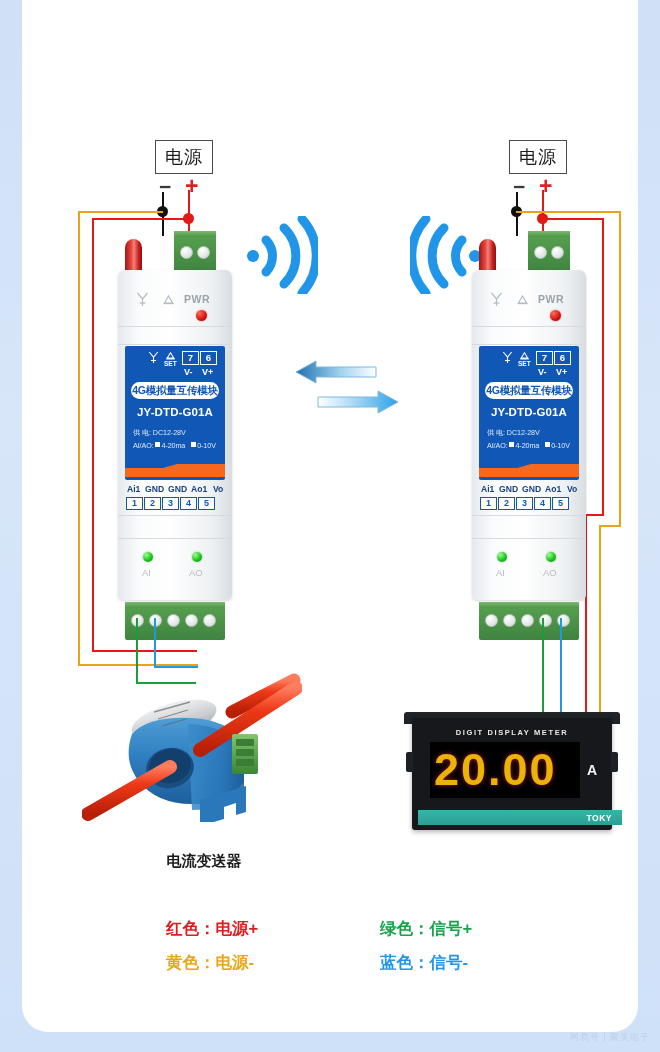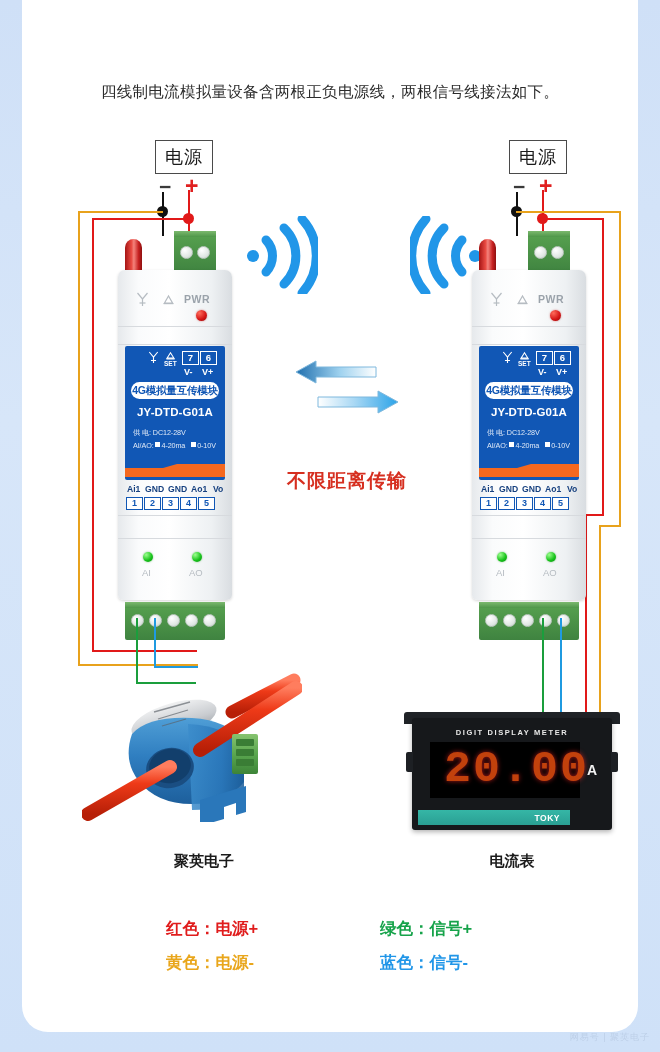--- a/index.html
+++ b/index.html
@@ -101,40 +101,39 @@
   
   .g4{position:absolute;text-align:center;font-size:33px;font-weight:bold;color:#d62f20;letter-spacing:.5px;}
   .g4sub{position:absolute;text-align:center;font-size:19px;font-weight:bold;color:#d62f20;letter-spacing:1px;}
   
   .ct-wrap{position:absolute;}
   
   .meter{position:absolute;background:#16181b;border-radius:3px;box-shadow:0 2px 5px rgba(0,0,0,.3);}
   .meter-top{position:absolute;background:#202327;border-radius:3px 3px 0 0;}
   .meter-txt{position:absolute;width:100%;text-align:center;color:#e8e8e8;font-size:7.5px;letter-spacing:1.6px;font-weight:bold;}
   .lcd{position:absolute;background:#000;}
-  .seg{font-family:Liberation Mono, monospace;color:#c2410c;font-weight:bold;
-       letter-spacing:2px;text-shadow:0 0 5px rgba(255,40,40,.65);margin-left:10px;}
+  .seg{font-family:Liberation Sans, sans-serif;color:#eab308;font-weight:bold;
+       letter-spacing:2px;text-shadow:0 0 5px rgba(255,40,40,.65);}
   .unit-a{position:absolute;color:#f2f2f2;font-size:14px;font-weight:bold;}
   .brandband{position:absolute;background:linear-gradient(180deg,#35b6a6,#2a9f93);}
   .brand{position:absolute;color:#ffffff;font-size:8.5px;font-weight:bold;letter-spacing:.5px;}
   .caption{position:absolute;width:200px;text-align:center;font-size:15px;color:#1b1b1b;font-weight:bold;}
   
   .lg{position:absolute;font-size:16.5px;font-weight:bold;white-space:nowrap;}
   .lg-red{color:#e01c1c;}
   .lg-yel{color:#e9a61b;}
   .lg-grn{color:#16a34a;}
   .lg-blu{color:#2196e8;}
   .watermark{position:absolute;right:10px;bottom:8px;font-size:9px;color:#b7c9e2;opacity:.75;letter-spacing:1px;}
 </style>
 </head>
 <body>
 
 <div class="card">
 
-  <div class="subtitle">四线制电流模拟量设备含两根正负电源线，两根信号线接法如下。</div>
 
   <div class="pwrbox" style="left:133px;top:140px;">电源</div>
   <div class="signs" style="left:133px;top:180px;">
     <span class="sign-minus">−</span>
     <span class="sign-plus">+</span>
   </div>
 
   <div class="w wv blk" style="left:140px;top:192px;height:44px;"></div>
   <div class="dot blk" style="left:135px;top:206px;width:11px;height:11px;"></div>
 
@@ -296,21 +295,21 @@
 
       <g transform="translate(150,62)">
         <rect x="0" y="0" width="26" height="40" rx="2" fill="url(#greenterm)"></rect>
         <rect x="4" y="5" width="18" height="7" rx="1" fill="#3a7d35"></rect>
         <rect x="4" y="15" width="18" height="7" rx="1" fill="#3a7d35"></rect>
         <rect x="4" y="25" width="18" height="7" rx="1" fill="#3a7d35"></rect>
       </g>
     </svg>
   </div>
 
-  <div class="caption" style="left:82px;top:852px;">聚英电子</div>
+  <div class="caption" style="left:82px;top:852px;">电流变送器</div>
 
   <svg class="wifi" style="left:222px;top:216px;" width="74" height="78" viewBox="0 0 74 78">
     <circle cx="9" cy="40" r="6" fill="#2196e8"></circle>
     <path d="M22 24 a23 23 0 0 1 0 32" stroke="#2196e8" stroke-width="9" fill="none" stroke-linecap="round"></path>
     <path d="M40 12 a39 39 0 0 1 0 56" stroke="#2196e8" stroke-width="9" fill="none" stroke-linecap="round"></path>
     <path d="M58 3 a55 55 0 0 1 0 74" stroke="#2196e8" stroke-width="9" fill="none" stroke-linecap="round"></path>
   </svg>
 
   <svg class="wifi" style="left:388px;top:216px;" width="74" height="78" viewBox="0 0 74 78">
     <g transform="translate(74,0) scale(-1,1)">
@@ -331,21 +330,20 @@
       <linearGradient id="arrR" x1="0" y1="0" x2="1" y2="0">
         <stop offset="0%" stop-color="#ffffff"></stop>
           <stop offset="45%" stop-color="#a9d8f4"></stop>
           <stop offset="100%" stop-color="#2ba3e8"></stop>
       </linearGradient>
     </defs>
     <path d="M4 14 L24 3 L24 9 L84 9 L84 19 L24 19 L24 25 Z" fill="url(#arrL)" stroke="#7fb8dd" stroke-width="1"></path>
     <path d="M106 44 L86 33 L86 39 L26 39 L26 49 L86 49 L86 55 Z" fill="url(#arrR)" stroke="#7fb8dd" stroke-width="1"></path>
   </svg>
 
-  <div class="g4sub" style="left:240px;top:468px;width:170px;">不限距离传输</div>
 
   <div class="pwrbox" style="left:487px;top:140px;">电源</div>
   <div class="signs" style="left:487px;top:180px;">
     <span class="sign-minus">−</span>
     <span class="sign-plus">+</span>
   </div>
 
   <div class="w wv blk" style="left:494px;top:192px;height:44px;"></div>
   <div class="dot blk" style="left:489px;top:206px;width:11px;height:11px;"></div>
   <div class="w wv red" style="left:520px;top:190px;height:46px;"></div>
@@ -452,29 +450,28 @@
   <div class="w wv grn" style="left:520px;top:618px;height:100px;"></div>
   <div class="w wv blu" style="left:538px;top:618px;height:100px;"></div>
 
   <div class="meter-top" style="left:382px;top:712px;width:216px;height:12px;"></div>
   <div class="meter" style="left:390px;top:718px;width:200px;height:112px;">
     <div class="meter-txt" style="top:10px;">DIGIT DISPLAY METER</div>
     <div class="lcd" style="left:18px;top:24px;width:150px;height:56px;">
       <div class="seg" style="position:absolute;left:4px;top:4px;font-size:45px;line-height:48px;">20.00</div>
     </div>
     <div class="unit-a" style="left:175px;top:44px;">A</div>
-    <div class="brandband" style="left:6px;top:92px;width:152px;height:15px;">
+    <div class="brandband" style="left:6px;top:92px;width:204px;height:15px;">
       <span class="brand" style="right:10px;top:3px;">TOKY</span>
     </div>
   </div>
 
   <div style="position:absolute;left:384px;top:752px;width:7px;height:20px;background:#1d2024;border-radius:2px 0 0 2px;"></div>
   <div style="position:absolute;left:589px;top:752px;width:7px;height:20px;background:#1d2024;border-radius:0 2px 2px 0;"></div>
 
-  <div class="caption" style="left:390px;top:852px;">电流表</div>
 
   <div class="lg lg-red" style="left:144px;top:918px;">红色：电源+</div>
   <div class="lg lg-yel" style="left:144px;top:952px;">黄色：电源-</div>
   <div class="lg lg-grn" style="left:358px;top:918px;">绿色：信号+</div>
   <div class="lg lg-blu" style="left:358px;top:952px;">蓝色：信号-</div>
 
 </div>
 
 <div class="watermark">网易号 | 聚英电子</div>
 

